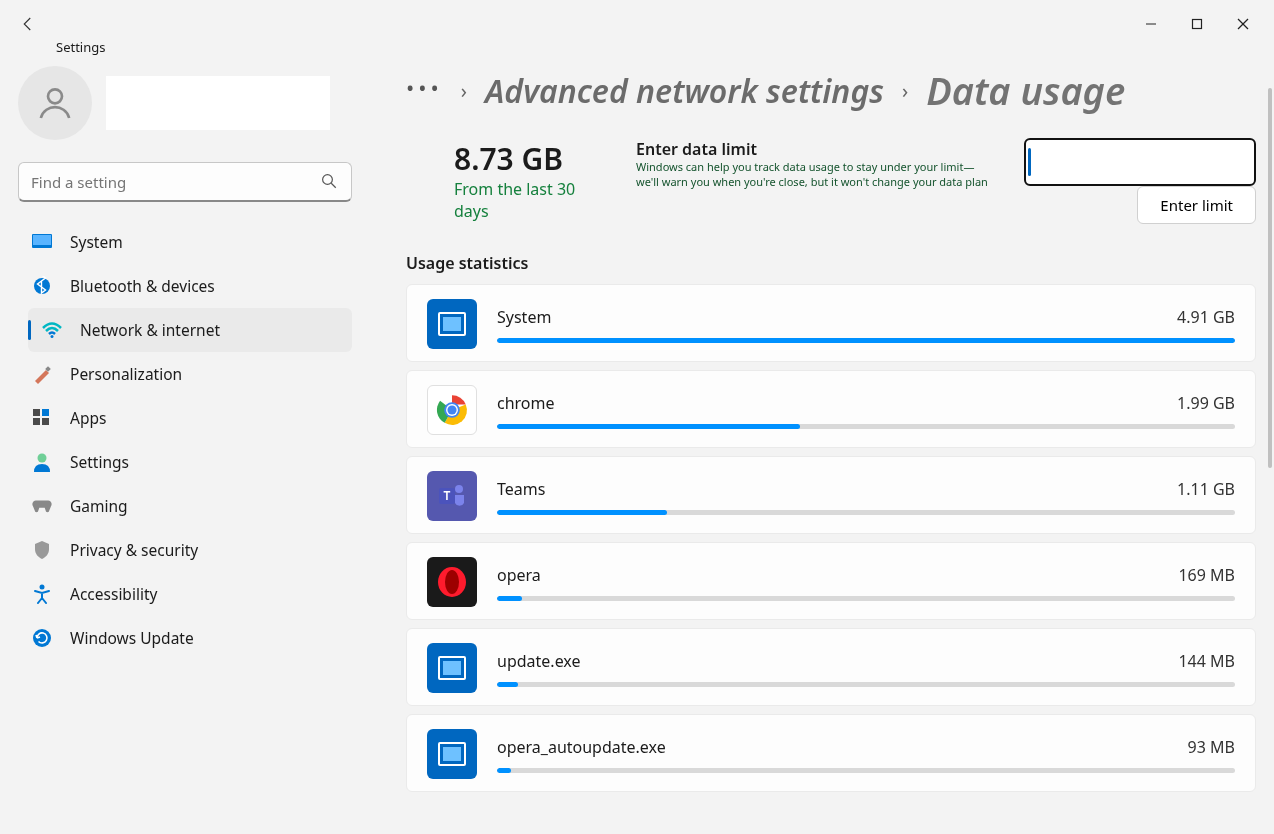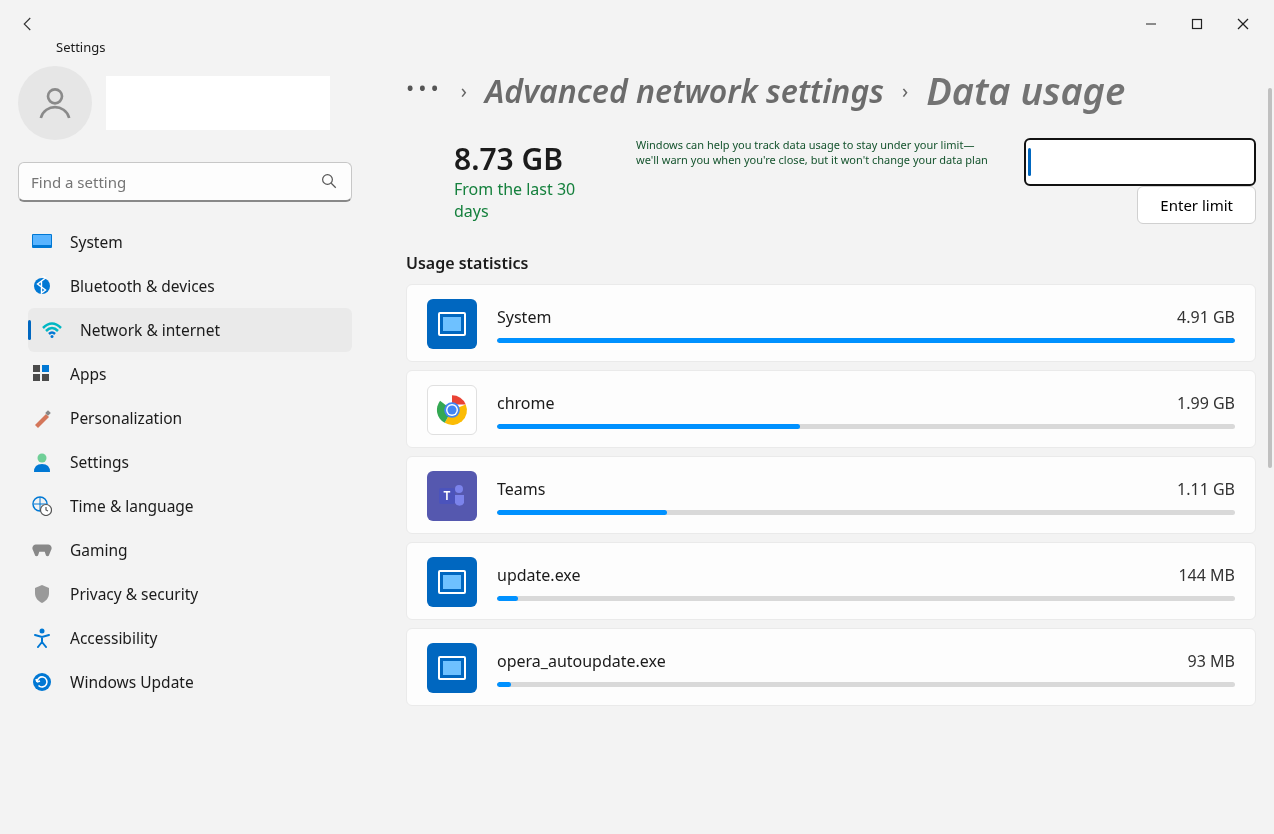--- a/index.html
+++ b/index.html
@@ -156,57 +156,46 @@
               <path d="M1 6 Q10 -3 19 6" stroke="#00b7c3" stroke-width="2.5" fill="none"></path>
               <path d="M4 9 Q10 3 16 9" stroke="#00b7c3" stroke-width="2.5" fill="none"></path>
               <path d="M7 12 Q10 9 13 12" stroke="#0078d4" stroke-width="2.5" fill="none"></path>
               <circle cx="10" cy="14.5" r="1.5" fill="#0078d4"></circle>
             </svg>
           </span>
         <span>Network &amp; internet</span>
       </li>
       <li>
         <span class="navicon">
+            <svg width="20" height="20" viewBox="0 0 20 20">
+              <path d="M3 17 L14 6 L17 9 L6 20 Z" fill="#d4765a"></path>
+              <rect x="14" y="3" width="4" height="4" fill="#888" transform="rotate(45 16 5)"></rect>
+            </svg>
+          </span>
+        <span>Personalization</span>
+      </li>
+      <li>
+        <span class="navicon">
             <svg width="18" height="18" viewBox="0 0 18 18">
               <rect x="0" y="0" width="7" height="7" fill="#4a4a4a"></rect>
               <rect x="9" y="0" width="7" height="7" fill="#0078d4"></rect>
               <rect x="0" y="9" width="7" height="7" fill="#4a4a4a"></rect>
               <rect x="9" y="9" width="7" height="7" fill="#4a4a4a"></rect>
             </svg>
           </span>
         <span>Apps</span>
       </li>
       <li>
         <span class="navicon">
-            <svg width="20" height="20" viewBox="0 0 20 20">
-              <path d="M3 17 L14 6 L17 9 L6 20 Z" fill="#d4765a"></path>
-              <rect x="14" y="3" width="4" height="4" fill="#888" transform="rotate(45 16 5)"></rect>
-            </svg>
-          </span>
-        <span>Personalization</span>
-      </li>
-      <li>
-        <span class="navicon">
             <svg width="18" height="20" viewBox="0 0 18 20">
               <circle cx="9" cy="6" r="4.5" fill="#6fcf97"></circle>
               <path d="M1 20 Q1 12 9 12 Q17 12 17 20 Z" fill="#0078d4"></path>
             </svg>
           </span>
         <span>Settings</span>
-      </li>
-      <li>
-        <span class="navicon">
-            <svg width="20" height="20" viewBox="0 0 20 20">
-              <circle cx="8" cy="8" r="7" fill="none" stroke="#0078d4" stroke-width="1.5"></circle>
-              <path d="M2 8 h12 M8 1 v14" stroke="#0078d4" stroke-width="1"></path>
-              <circle cx="14" cy="14" r="5.5" fill="#fff" stroke="#555" stroke-width="1.2"></circle>
-              <path d="M14 11 v3 l2 1" stroke="#555" stroke-width="1.2" fill="none"></path>
-            </svg>
-          </span>
-        <span>Time &amp; language</span>
       </li>
       <li>
         <span class="navicon">
             <svg width="22" height="16" viewBox="0 0 22 16">
               <path d="M4 2 h14 a4 4 0 0 1 3 6 l-2 5 a2 2 0 0 1 -4 0 l-1-3 h-6 l-1 3 a2 2 0 0 1 -4 0 l-2-5 a4 4 0 0 1 3-6 Z" fill="#888"></path>
             </svg>
           </span>
         <span>Gaming</span>
       </li>
       <li>
@@ -247,20 +236,21 @@
       <span class="bc-chev">›</span>
       <span class="bc-current">Data usage</span>
     </div>
 
     <div class="summary">
       <div class="totalblock">
         <div class="total-amount">8.73 GB</div>
         <div class="total-sub">From the last 30 days</div>
       </div>
       <div class="limitblock">
+        <div class="limit-title">Enter data limit</div>
         <div class="limit-desc">Windows can help you track data usage to stay under your limit—we'll warn you when you're close, but it won't change your data plan</div>
       </div>
       <div class="rightcol">
         <div class="dropdown"></div>
         <button class="enter-limit-btn">Enter limit</button>
       </div>
     </div>
 
     <div class="section-title">Usage statistics</div>
 
@@ -314,20 +304,37 @@
             <div class="row1">
               <span class="appname">Teams</span>
               <span class="appamt">1.11 GB</span>
             </div>
             <div class="bar">
               <div class="fill" style="width:23%"></div>
             </div>
           </div>
         </div>
         <div class="usage-card">
+          <div class="appicon opera">
+            <svg width="34" height="34" viewBox="0 0 34 34">
+              <ellipse cx="17" cy="17" rx="14" ry="15" fill="#ff1b2d"></ellipse>
+              <ellipse cx="17" cy="17" rx="7" ry="12" fill="#9c0000"></ellipse>
+            </svg>
+          </div>
+          <div class="appmeta">
+            <div class="row1">
+              <span class="appname">opera</span>
+              <span class="appamt">169 MB</span>
+            </div>
+            <div class="bar">
+              <div class="fill" style="width:3.4%"></div>
+            </div>
+          </div>
+        </div>
+        <div class="usage-card">
           <div class="appicon blue">
             <div class="inner-sys"></div>
           </div>
           <div class="appmeta">
             <div class="row1">
               <span class="appname">update.exe</span>
               <span class="appamt">144 MB</span>
             </div>
             <div class="bar">
               <div class="fill" style="width:2.9%"></div>

